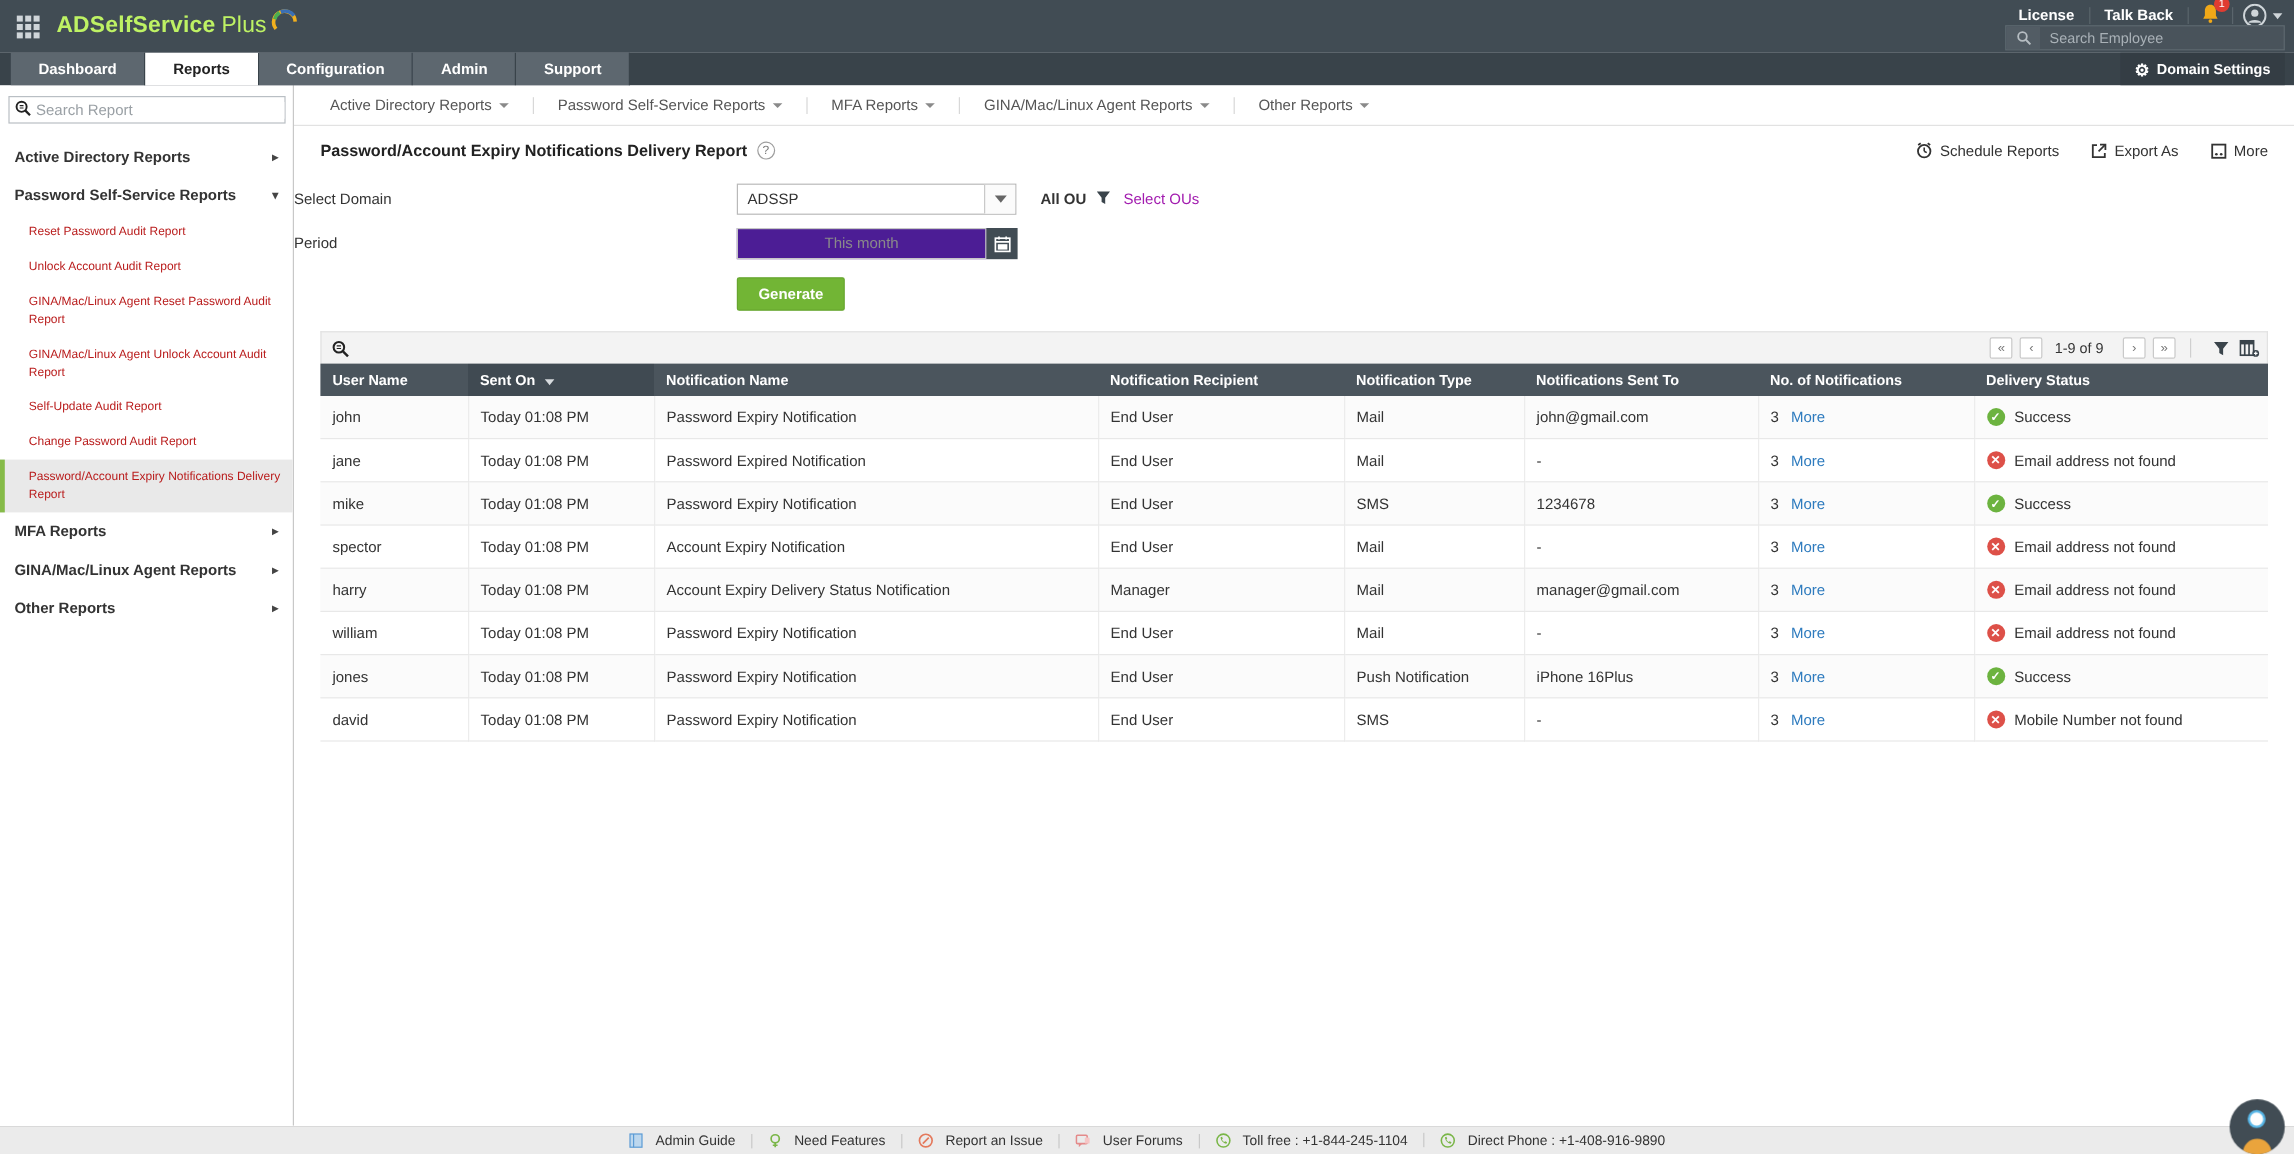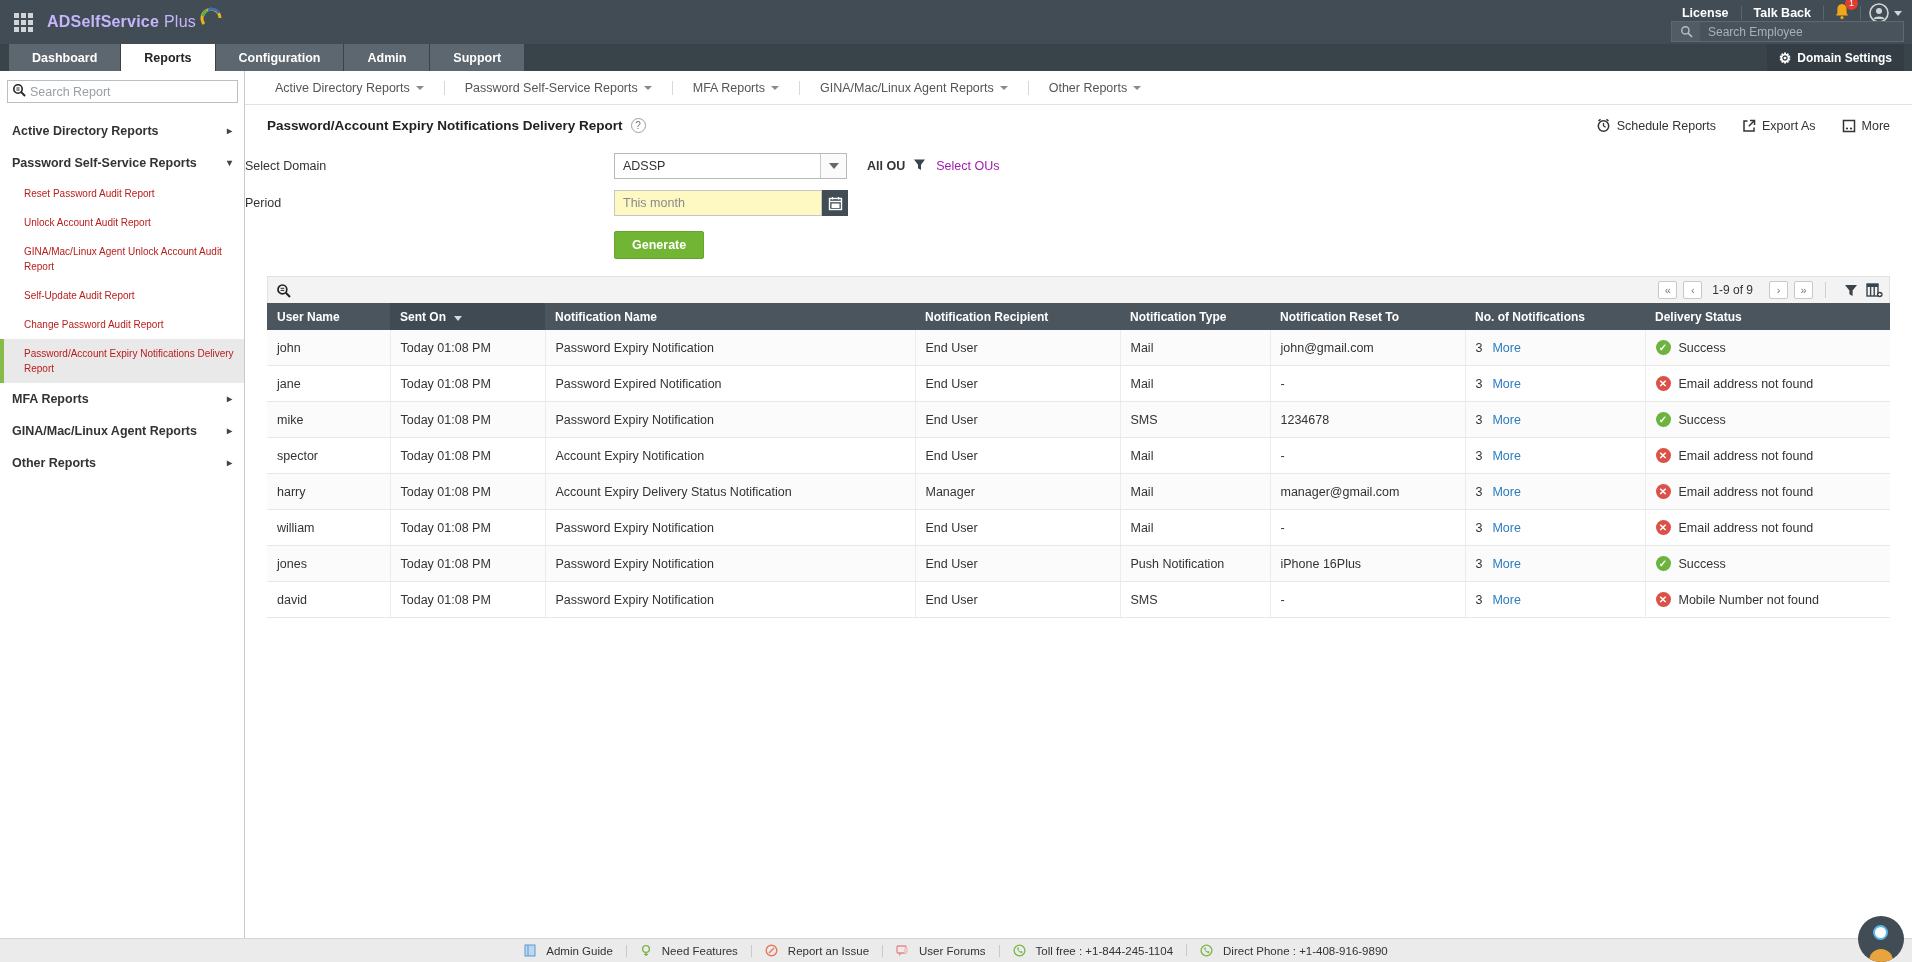--- a/index.html
+++ b/index.html
@@ -3,21 +3,21 @@
 <meta charset="utf-8">
 <style>
   * { margin:0; padding:0; box-sizing:border-box; }
   html,body { width:1912px; height:962px; overflow:hidden; background:#fff;
     font-family:"Liberation Sans", sans-serif; font-size:12px; color:#333; }
 
   
   .topbar { position:relative; height:44px; background:#414c54; display:flex; align-items:center; }
   .grid-icon { display:grid; grid-template-columns:repeat(3,5px); grid-gap:2px; margin:0 14px 0 14px; cursor:pointer; }
   .grid-icon i { width:5px; height:5px; background:#cfd5d9; display:block; }
-  .logo { color:#c4b5fd; font-size:16px; font-weight:bold; letter-spacing:.2px; display:flex; align-items:center;justify-content:flex-end; }
+  .logo { color:#bef264; font-size:19px; font-weight:bold; letter-spacing:.2px; display:flex; align-items:center;justify-content:flex-end; }
   .logo .plus { font-weight:normal; margin-left:5px; }
   .logo svg { margin-left:2px; margin-top:-10px; }
   .topbar-right { position:absolute; right:10px; top:3px; display:flex; align-items:center; height:20px; }
   .top-link { color:#fff; font-weight:bold; font-size:12.5px; padding:0 12px; cursor:pointer; }
   .top-sep { width:1px; height:14px; background:#5a656c; }
   .bell-wrap { position:relative; margin:0 10px; cursor:pointer; }
   .badge { position:absolute; top:-6px; right:-8px; background:#e03c31; color:#fff; border-radius:8px;
     font-size:9px; min-width:13px; height:13px; line-height:13px; text-align:center; padding:0 2px; }
   .avatar-wrap { display:flex; align-items:center; margin-left:8px; cursor:pointer; }
   .caret-down { width:0; height:0; border-left:4px solid transparent; border-right:4px solid transparent;
@@ -79,22 +79,22 @@
     background:#fff; cursor:pointer; }
   .select-box .val { flex:1; padding:0 8px; font-size:12.5px; color:#333; }
   .select-box .chev { width:26px; height:100%; border-left:1px solid #c9c9c9; display:flex; align-items:center;
     justify-content:center; background:#fbfbfb; }
   .chev i { width:0;height:0;border-left:5px solid transparent;border-right:5px solid transparent;border-top:6px solid #666; }
   .ou-label { font-weight:bold; color:#333; margin-left:20px; font-size:12.5px; }
   .funnel { margin-left:8px; cursor:pointer; }
   .link { color:#a21caf; cursor:pointer; font-size:12.5px; }
   .ou-link { margin-left:10px; }
   .period-wrap { display:flex; }
-  .period-input { width:208px; height:26px; background:#fef9c3; border:1px solid #c6c6c6; color:#8a8a8a;
-    font-size:12.5px; padding:0 8px; outline:none; font-family:"Liberation Sans",sans-serif; }
+  .period-input { width:208px; height:26px; background:#4c1d95; border:1px solid #c6c6c6; color:#8a8a8a;
+    font-size:12.5px; padding:0 8px; outline:none; font-family:"Liberation Sans",sans-serif;text-align:center; }
   .cal-btn { width:26px; height:26px; background:#414c54; display:flex; align-items:center; justify-content:center; cursor:pointer; }
   .generate-btn { margin-left:369px; background:#72b535; border:1px solid #67a52f; color:#fff; font-weight:bold;
     font-size:12.5px; padding:6px 17px; border-radius:2px; cursor:pointer; margin-top:4px; }
 
   
   .table-wrap { margin:17px 22px 0 22px; }
   .table-toolbar { height:27px; background:#f3f3f3; border:1px solid #e2e2e2; border-bottom:0;
     display:flex; align-items:center; padding:0 6px; }
   .tb-right { margin-left:auto; display:flex; align-items:center; }
   .pg-btn { width:19px; height:18px; background:#fff; border:1px solid #c9c9c9; border-radius:2px; color:#777;
@@ -241,20 +241,24 @@
       </div>
         <div class="side-item sub">
         <span>Reset Password Audit Report</span>
         
       </div>
         <div class="side-item sub">
         <span>Unlock Account Audit Report</span>
         
       </div>
         <div class="side-item sub">
+        <span>GINA/Mac/Linux Agent Reset Password Audit Report</span>
+        
+      </div>
+        <div class="side-item sub">
         <span>GINA/Mac/Linux Agent Unlock Account Audit Report</span>
         
       </div>
         <div class="side-item sub">
         <span>Self-Update Audit Report</span>
         
       </div>
         <div class="side-item sub">
         <span>Change Password Audit Report</span>
         
@@ -438,21 +442,21 @@
         </colgroup>
         <thead>
           <tr>
             <th>User Name</th>
             <th class="sorted">
               <span>Sent On</span><span class="sort-caret"></span>
             </th>
             <th>Notification Name</th>
             <th>Notification Recipient</th>
             <th>Notification Type</th>
-            <th>Notification Reset To</th>
+            <th>Notifications Sent To</th>
             <th>No. of Notifications</th>
             <th>Delivery Status</th>
           </tr>
         </thead>
 
         <tbody id="rows-mount">
             <tr>
             <td>john</td>
             <td>Today 01:08 PM</td>
             <td>Password Expiry Notification</td>

